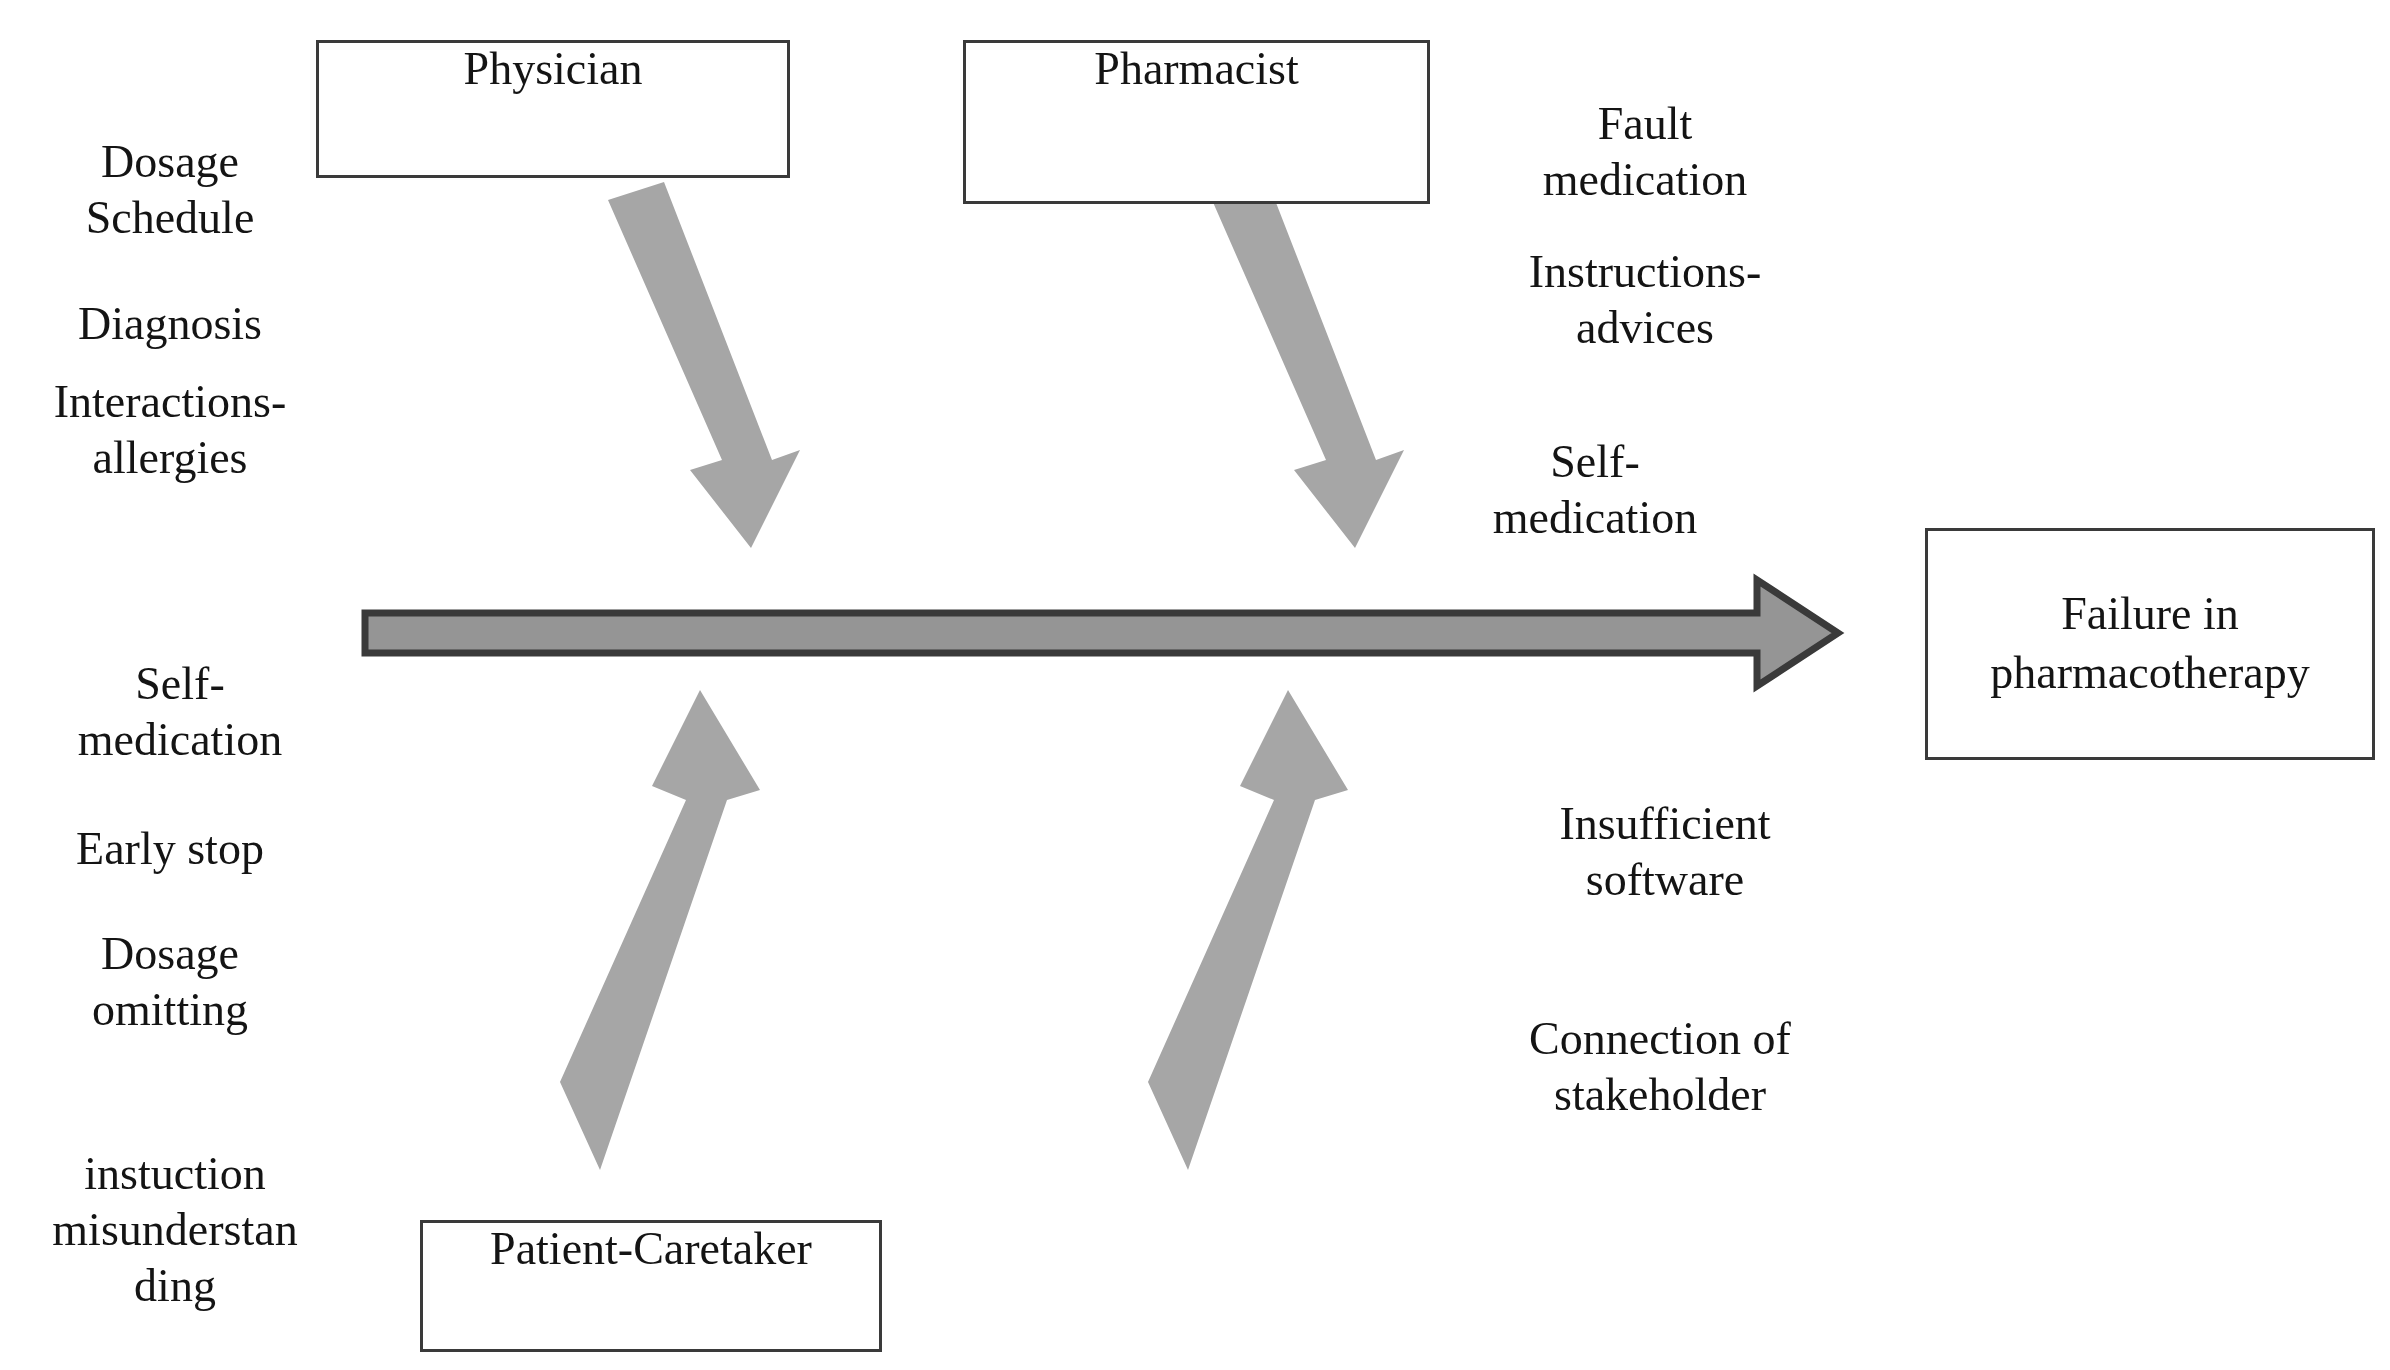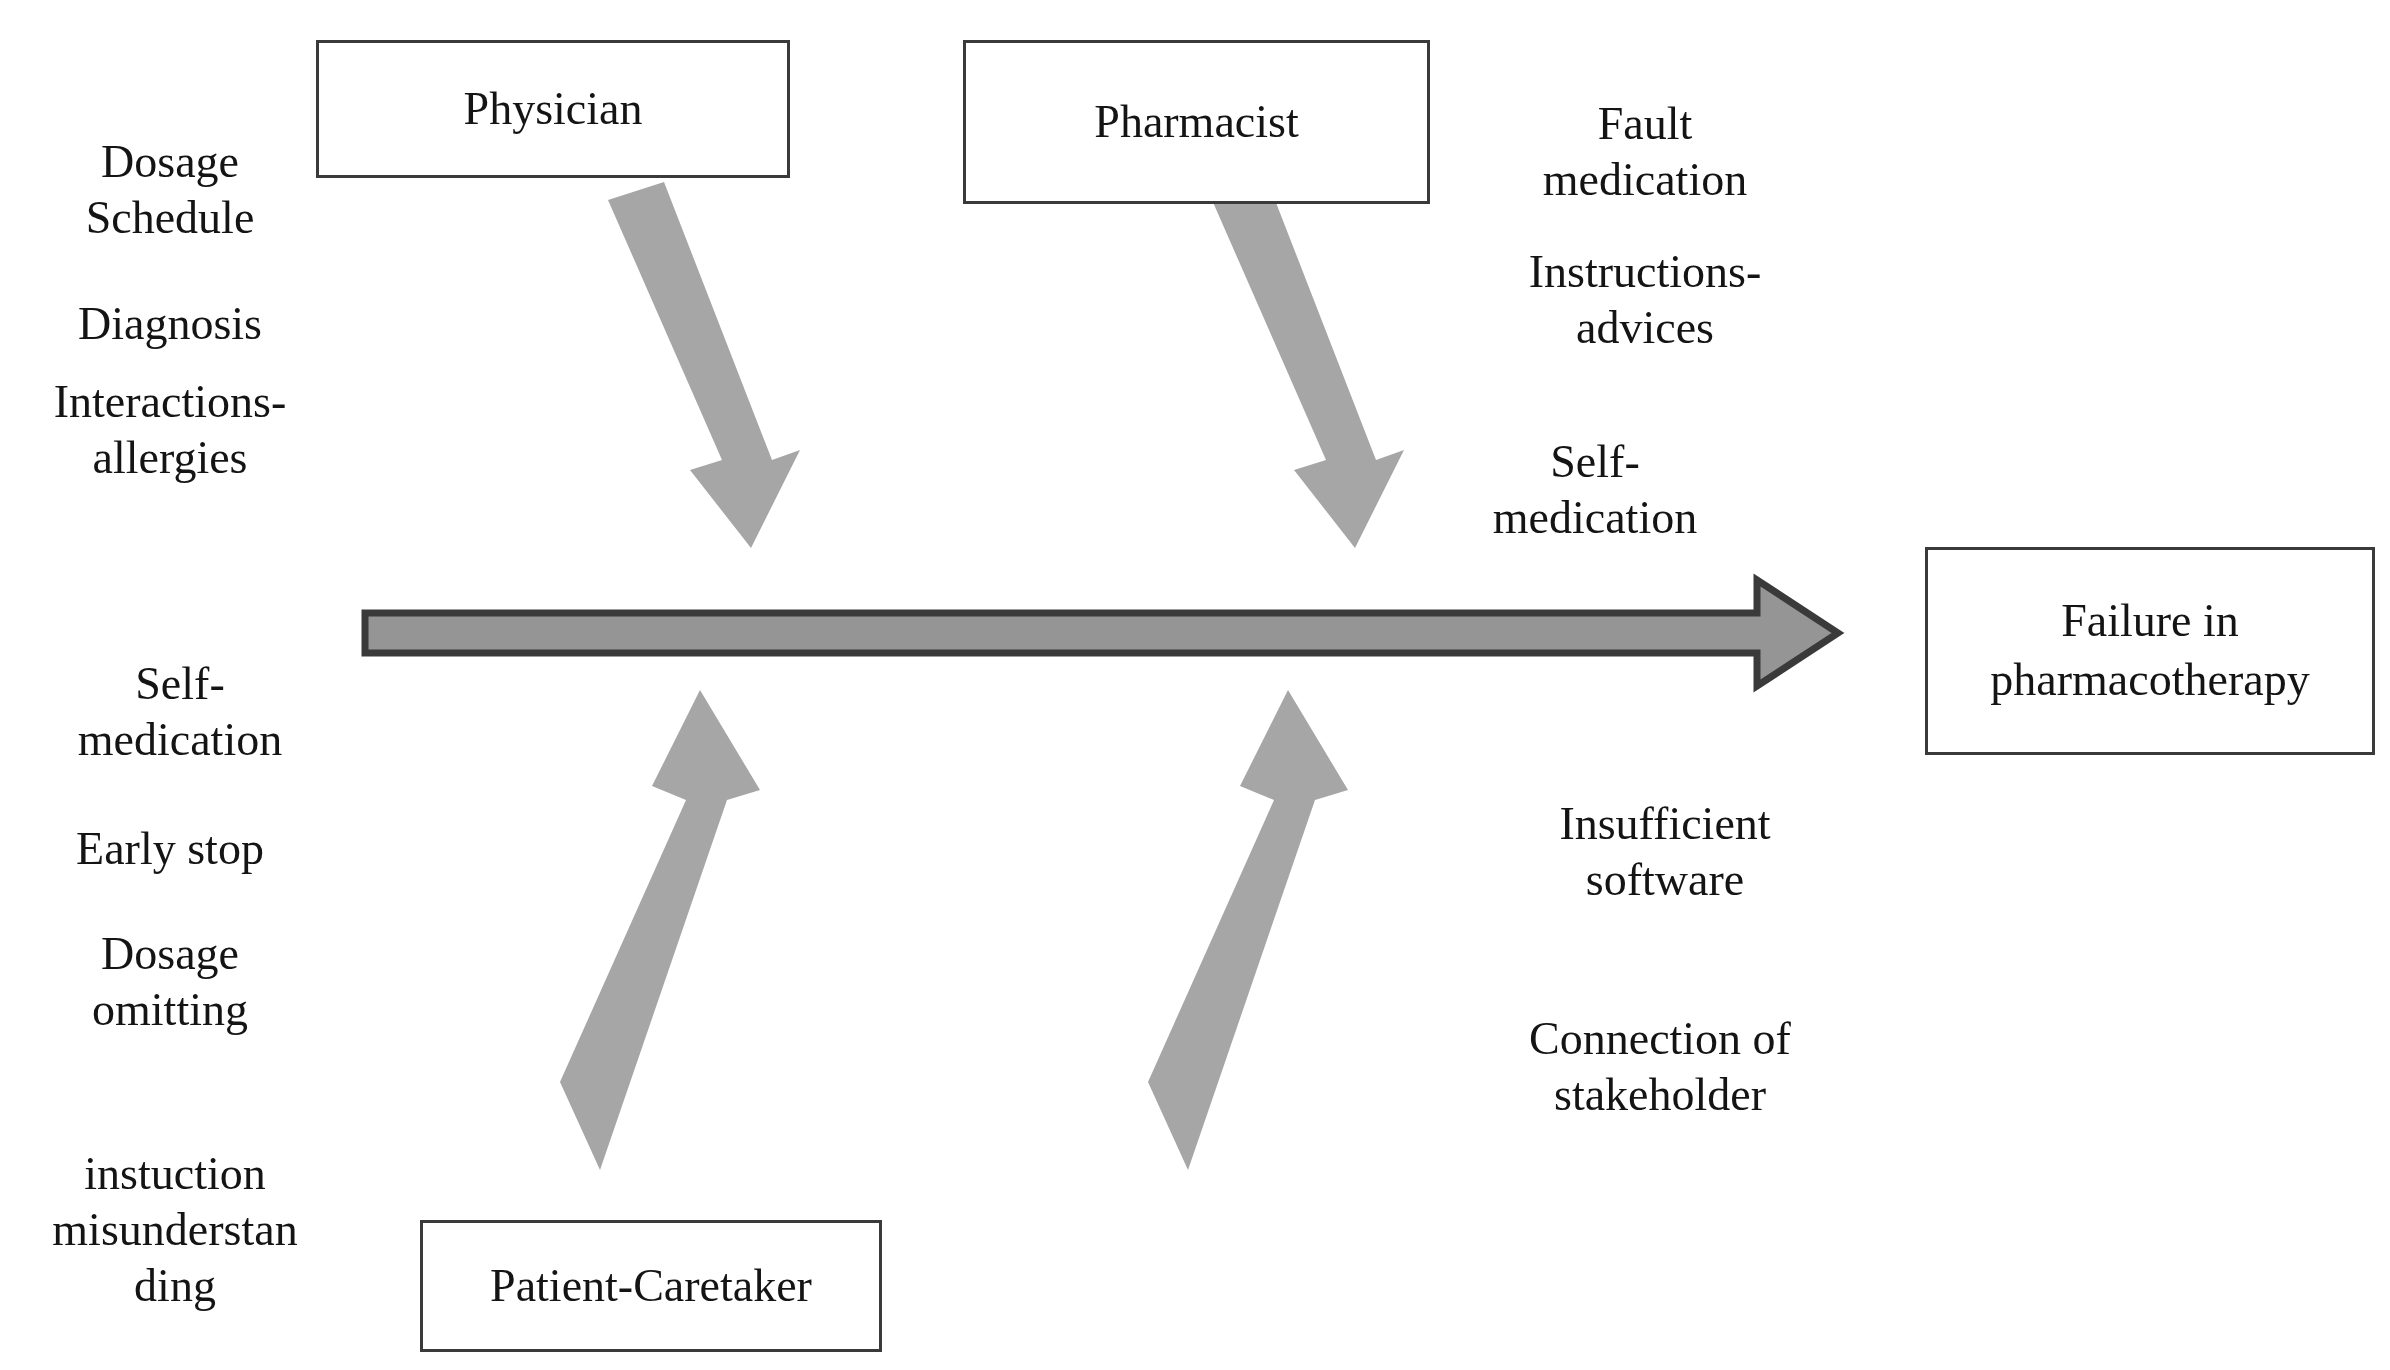--- a/index.html
+++ b/index.html
@@ -15,21 +15,20 @@
     overflow: hidden;
     font-family: "Liberation Serif", "DejaVu Serif", serif;
     color: #141414;
   }
   .cat-box {
     position: absolute;
     box-sizing: border-box;
     border: 3px solid #3a3a3a;
     background: #ffffff;
     display: flex;
-    align-items: center;
     justify-content: center;
     text-align: center;
     font-size: 46px;
     line-height: 1.15;
     color: #141414;
   }
   .effect-box {
     position: absolute;
     box-sizing: border-box;
     border: 3px solid #3a3a3a;
@@ -94,21 +93,21 @@
 
   <div class="cat-box" style="left:963px; top:40px; width:467px; height:164px;">
     <span>Pharmacist</span>
   </div>
 
   <div class="cat-box" style="left:420px; top:1220px; width:462px; height:132px;">
     <span>Patient-Caretaker</span>
   </div>
 
 
-  <div class="effect-box" style="left:1925px; top:528px; width:450px; height:208px;margin-top:19px;">
+  <div class="effect-box" style="left:1925px; top:528px; width:450px; height:232px;">
     <span style="white-space: pre-line;">Failure in
 pharmacotherapy</span>
   </div>
 
   <div class="cause-label" style="left:20px; top:78px; width:300px;">
     <span>Dosage
 Schedule</span>
   </div>
 
   <div class="cause-label" style="left:20px; top:240px; width:300px;">

